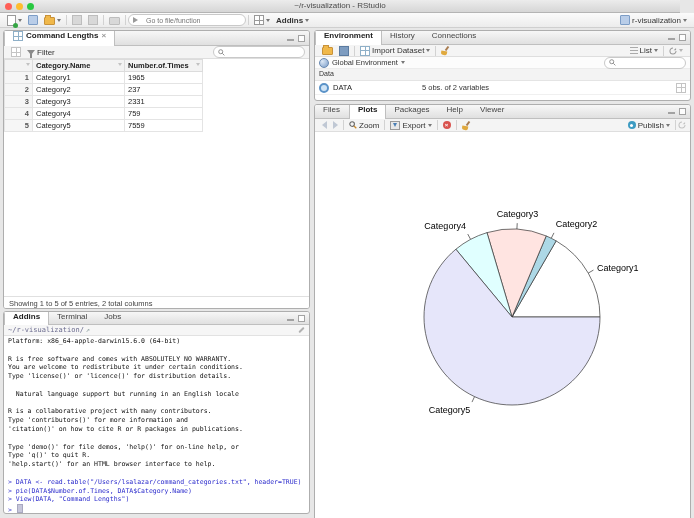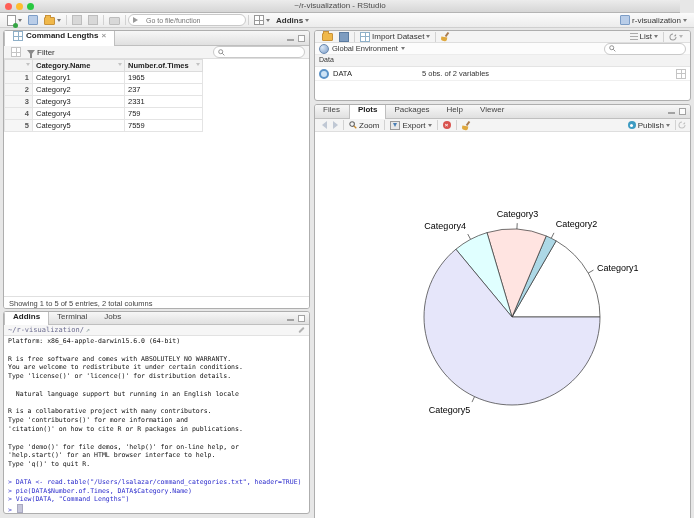--- a/index.html
+++ b/index.html
@@ -265,31 +265,42 @@
         <div class="cline">You are welcome to redistribute it under certain conditions.</div>
         <div class="cline">Type 'license()' or 'licence()' for distribution details.</div>
         <div class="cline"></div>
         <div class="cline">  Natural language support but running in an English locale</div>
         <div class="cline"></div>
         <div class="cline">R is a collaborative project with many contributors.</div>
         <div class="cline">Type 'contributors()' for more information and</div>
         <div class="cline">'citation()' on how to cite R or R packages in publications.</div>
         <div class="cline"></div>
         <div class="cline">Type 'demo()' for file demos, 'help()' for on-line help, or</div>
+        <div class="cline">Type 'q()' to quit R.</div>
         <div class="cline">'help.start()' for an HTML browser interface to help.</div>
-        <div class="cline">Type 'q()' to quit R.</div>
         <div class="cline"></div>
         <div class="cline" style="color: rgb(43, 43, 204);">&gt; DATA &lt;- read.table("/Users/lsalazar/command_categories.txt", header=TRUE)</div>
         <div class="cline" style="color: rgb(43, 43, 204);">&gt; pie(DATA$Number.of.Times, DATA$Category.Name)</div>
         <div class="cline" style="color: rgb(43, 43, 204);">&gt; View(DATA, "Command Lengths")</div>
         <div class="cline" style="color: rgb(43, 43, 204);">&gt; <span class="cursor"></span></div>
       </div>
   </div>
 
   <div class="panel" id="env-panel">
+    <div class="tabbar h13">
+      <span id="env-tabs" style="display:flex">
+          <span class="tab active">Environment</span>
+          <span class="tab">History</span>
+          <span class="tab">Connections</span>
+        </span>
+      <span class="winbtns">
+        <span class="wmin"></span>
+        <span class="wmax"></span>
+      </span>
+    </div>
     <div class="ptoolbar h12">
       <span class="tbtn">
         <span class="i-folder" style="margin-top:0"></span>
       </span>
       <span class="tbtn">
         <span class="i-disk"></span>
       </span>
       <span class="vsep"></span>
       <span class="tbtn">
         <span class="i-tablegrid"></span>

